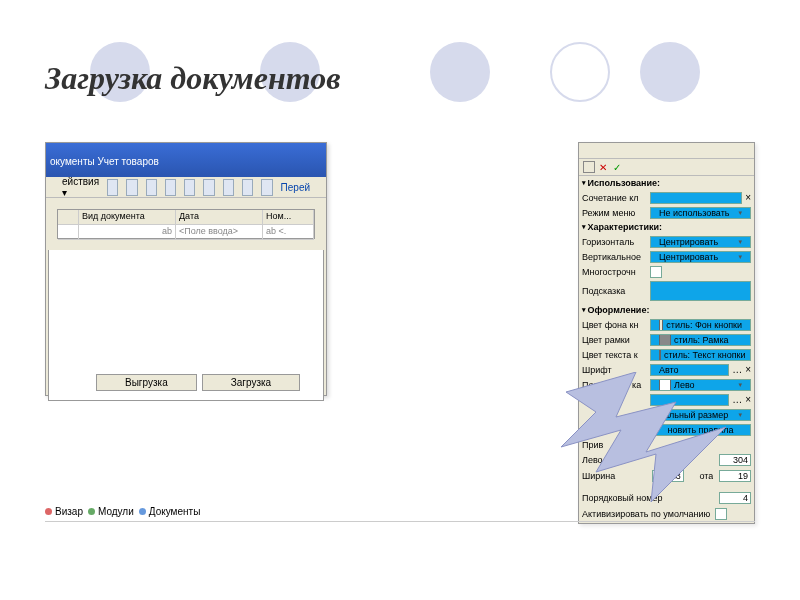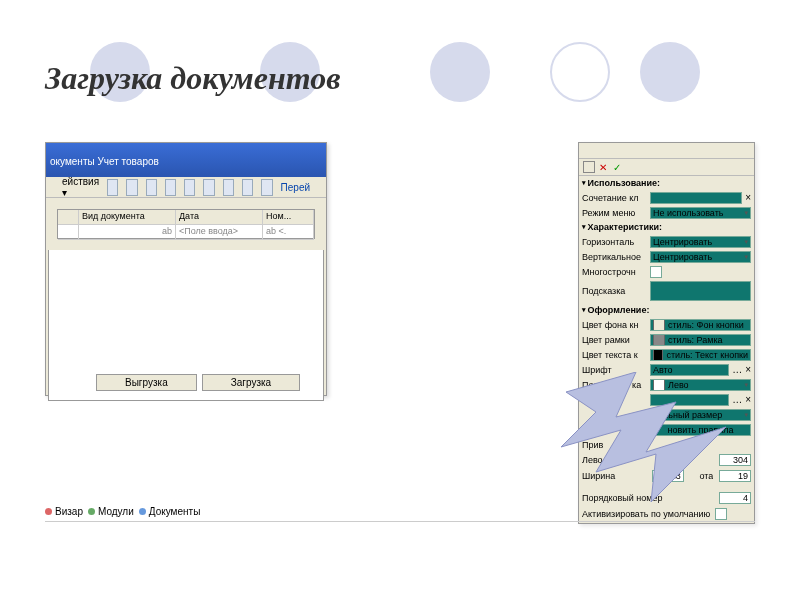--- a/index.html
+++ b/index.html
@@ -25,21 +25,21 @@
   .tab{background:#ece9d8;border:1px solid #999;font-size:10px;padding:2px 28px}
   
   .props{position:absolute;right:45px;top:142px;width:175px;height:380px;border:1px solid #999;background:#ece9d8;box-shadow:2px 2px 4px rgba(0,0,0,.1);overflow:hidden}
   .props .titlebar{height:15px;background:#ece9d8;border-bottom:1px solid #bbb}
   .toolbar2{height:16px;display:flex;align-items:center;gap:4px;padding:0 4px;border-bottom:1px solid #bbb}
   .tk{width:10px;height:10px;display:inline-block}
   .sect{display:flex;align-items:center;background:#ece9d8;font-weight:bold;font-size:9px;padding:2px 3px}
   .sect::before{content:"▾";font-size:7px;margin-right:2px}
   .prop-row{display:flex;align-items:center;height:15px;padding:0 3px;gap:3px}
   .plabel{width:65px;font-size:9px;white-space:nowrap;overflow:hidden}
-  .pval{flex:1;height:12px;background:#0f766e;border:1px solid #7a9;box-sizing:border-box;font-size:9px;padding:0 2px;white-space:nowrap;overflow:hidden;display:flex;align-items:center}
+  .pval{flex:1;height:12px;background:#0ea5e9;border:1px solid #7a9;box-sizing:border-box;font-size:9px;padding:0 8px;white-space:nowrap;overflow:hidden;display:flex;align-items:center}
   .pval.dd::after{content:"▾";margin-left:auto;font-size:7px;color:#555}
   .swatch{width:10px;height:10px;margin-right:3px;border:1px solid #666;display:inline-block}
   .num-in{width:32px;height:12px;background:#fff;border:1px solid #7a9;font-size:9px;text-align:right;padding:0 2px;box-sizing:border-box}
   .twocol{display:flex;gap:6px;padding:2px 3px;align-items:center}
   .chk{width:10px;height:10px;background:#fff;border:1px solid #7a9}
   
   .bolt{position:absolute;left:556px;top:372px;width:170px;height:130px;pointer-events:none}
   
   .bottom-tabs{position:absolute;left:45px;bottom:78px;height:22px;display:flex;align-items:center;gap:5px;padding-top:4px}
   .bottom-tabs span{font-size:10px}

